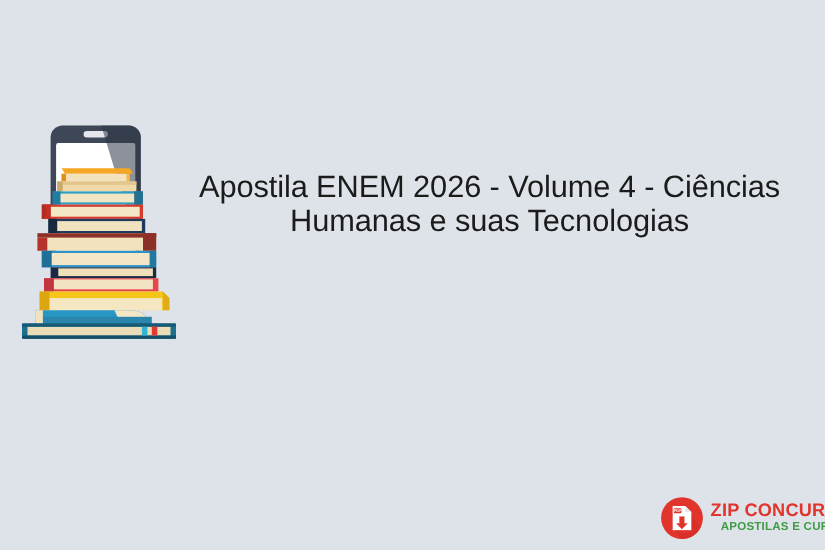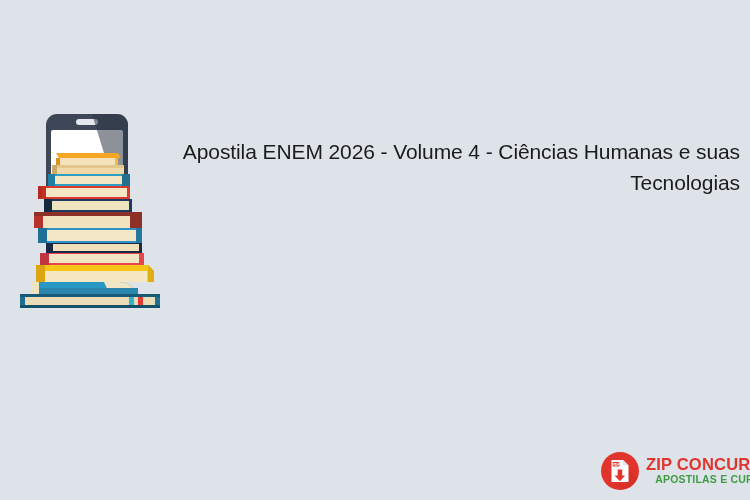--- a/index.html
+++ b/index.html
@@ -30,25 +30,25 @@
   #illustration svg {
     display: block;
     width: 160px;
     height: 200px;
   }
 
   
   #title {
     position: absolute;
     left: 150px;
-    top: 136px;
+    top: 154px;
     width: 590px;
-    text-align: right;
+    text-align: center;
     color: #1b1b1b;
-    font-size: 21px;
+    font-size: 28px;
     line-height: 31px;
     font-weight: 400;
     letter-spacing: -0.1px;
   }
 
   
   #logo {
     position: absolute;
     left: 600px;
     top: 450px;

